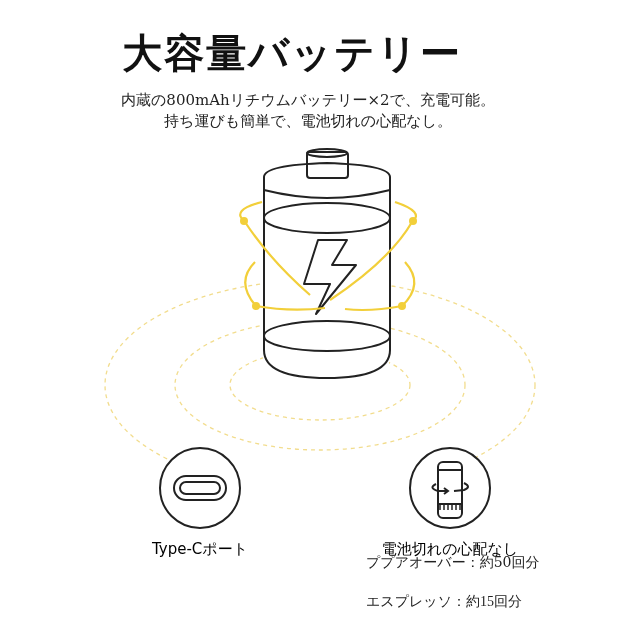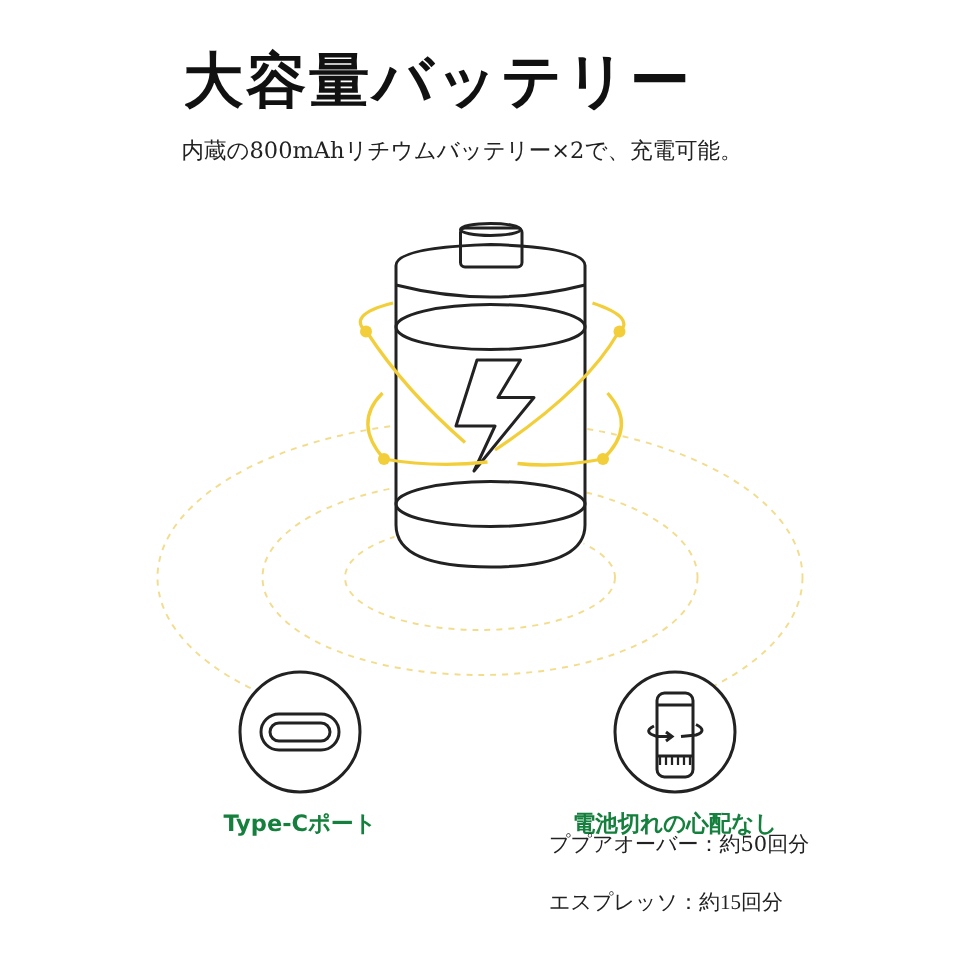--- a/index.html
+++ b/index.html
@@ -1,29 +1,30 @@
 <!DOCTYPE html>
 <html><head>
 <meta charset="utf-8">
 <style>
   html,body{margin:0;padding:0;}
   body{width:640px;height:640px;background:#ffffff;position:relative;overflow:hidden;font-family:"DejaVu Sans",sans-serif;}
   .title{position:absolute;top:26px;left:0;width:584px;text-align:center;font-size:40px;font-weight:bold;color:#111;letter-spacing:2px;font-family:"DejaVu Sans",sans-serif;}
   .subtitle{position:absolute;top:90px;left:0;width:616px;text-align:center;font-family:"DejaVu Serif",serif;font-size:15px;line-height:21px;color:#222;}
   .illus{position:absolute;left:0;top:140px;width:640px;height:320px;}
-  .feature-label{position:absolute;font-weight:bold;font-size:15px;color:#15803d;text-align:center;}
+  .feature-label{position:absolute;font-weight:normal;font-size:15px;color:#000000;text-align:center;}
   .spec{position:absolute;font-family:"DejaVu Serif",serif;font-size:14px;color:#222;}
   .circle-icon{position:absolute;}
 </style>
 </head>
 <body>
 
 <div class="title">大容量バッテリー</div>
 <div class="subtitle">
   <div>内蔵の800mAhリチウムバッテリー×2で、充電可能。</div>
+  <div>持ち運びも簡単で、電池切れの心配なし。</div>
 </div>
 
 <svg class="illus" viewBox="0 140 640 320" width="640" height="320">
 
   <g fill="none" stroke="#f0d77a" stroke-width="1.3" stroke-dasharray="4 4" opacity="0.85">
     <ellipse cx="320" cy="385" rx="90" ry="35"></ellipse>
     <ellipse cx="320" cy="385" rx="145" ry="65"></ellipse>
     <ellipse cx="320" cy="385" rx="215" ry="105"></ellipse>
   </g>
 

